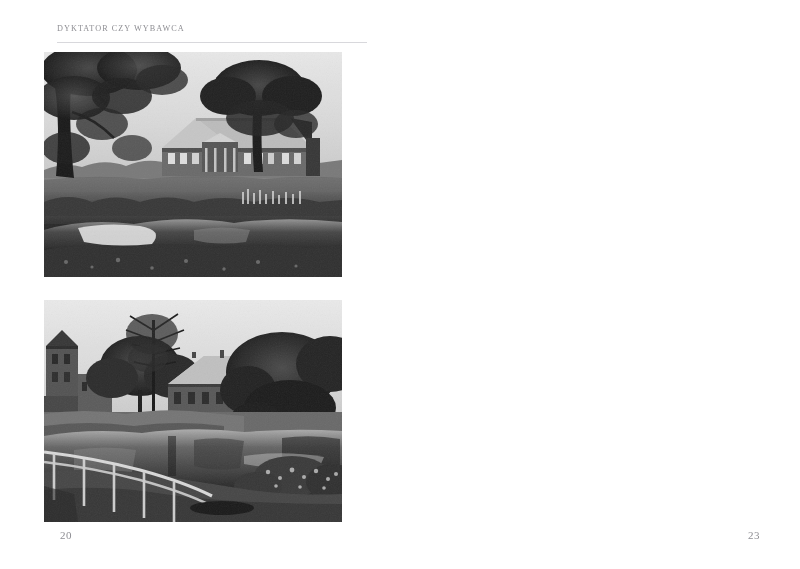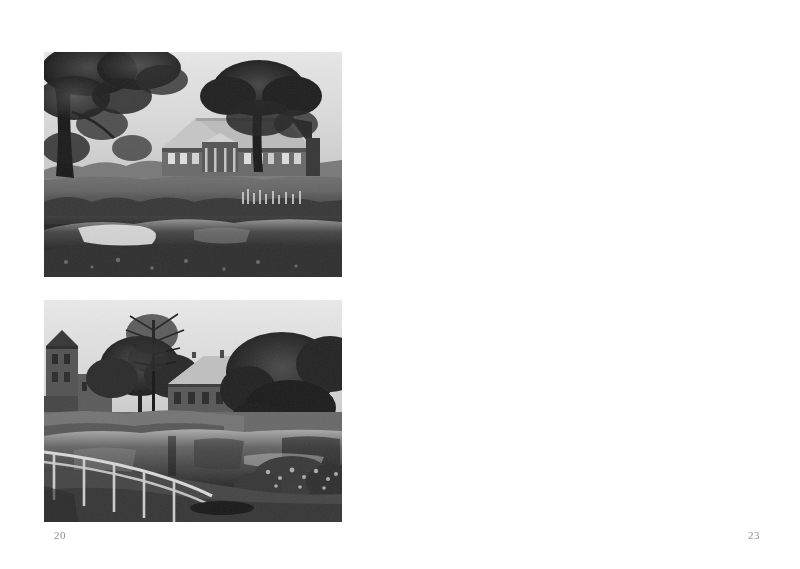--- a/index.html
+++ b/index.html
@@ -53,21 +53,21 @@
   }
 
   
   .folio {
     position: absolute;
     bottom: 28px;
     font-size: 11px;
     color: #8e8e93;
     letter-spacing: 0.5px;
   }
-  .folio-left  { left: 54px; margin-top: 12px; }
+  .folio-left  { left: 60px; margin-top: 12px; }
   .folio-right { right: 40px; }
 
   
   .photo {
     position: absolute;
     overflow: hidden;
     background: #2a2a2a;
   }
   .photo svg { display: block; }
 
@@ -84,20 +84,21 @@
     height: 222px;
   }
 </style>
 </head>
 <body>
 
 <div class="spread">
 
   <div class="page page-left">
 
+    <div class="runhead runhead-left">DYKTATOR CZY WYBAWCA</div>
 
     <div class="photo" id="photo-top">
       <svg width="298" height="225" viewBox="0 0 298 225" preserveAspectRatio="none">
         <defs>
           <linearGradient id="skyG" x1="0" y1="0" x2="0" y2="1">
             <stop offset="0%" stop-color="#f2f2f2"></stop>
             <stop offset="55%" stop-color="#e2e2e2"></stop>
             <stop offset="100%" stop-color="#d2d2d2"></stop>
           </linearGradient>
           <linearGradient id="grndG" x1="0" y1="0" x2="0" y2="1">

